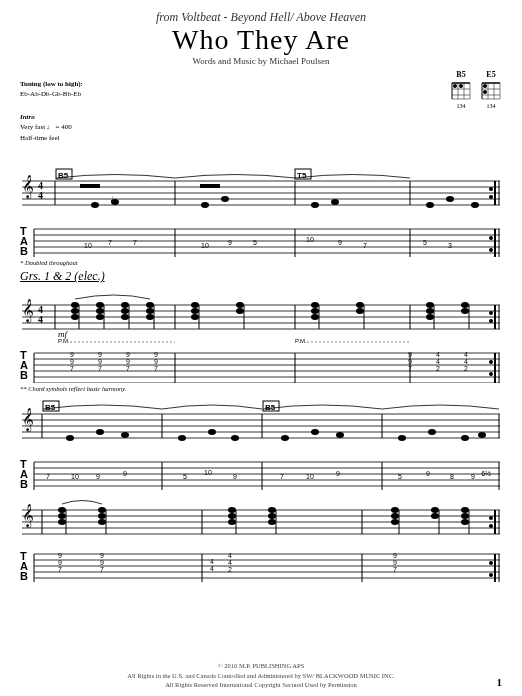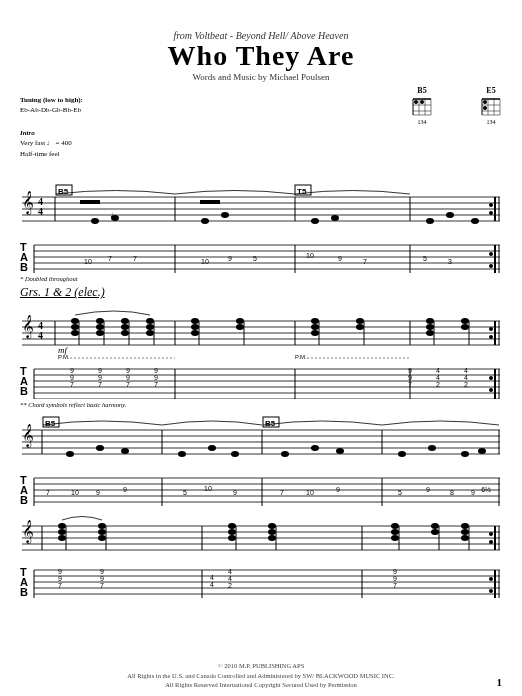--- a/index.html
+++ b/index.html
@@ -19,29 +19,28 @@
       padding: 10px 20px 8px 20px;
       position: relative;
     }
 
     .header {
       text-align: center;
       margin-bottom: 4px;
     }
 
     .source-line {
-      font-size: 10px;
+      font-size: 12px;
       color: #333;
       font-style: italic;
-      margin-top: 20px;
     }
 
     .title {
       font-size: 28px;
-      font-weight: bold;
+      font-weight: normal;
       line-height: 1.1;
       color: #000;
       letter-spacing: 1px;
     }
 
     .composer {
       font-size: 9px;
       color: #333;
     }
 
@@ -98,21 +97,21 @@
           <line x1="14" y1="4" x2="14" y2="20" stroke="#000" stroke-width="0.5"></line>
           <line x1="20" y1="4" x2="20" y2="20" stroke="#000" stroke-width="0.5"></line>
           <line x1="2" y1="10" x2="20" y2="10" stroke="#000" stroke-width="0.5"></line>
           <line x1="2" y1="16" x2="20" y2="16" stroke="#000" stroke-width="0.5"></line>
           <line x1="2" y1="20" x2="20" y2="20" stroke="#000" stroke-width="0.5"></line>
           <circle cx="5" cy="7" r="2" fill="#000"></circle>
           <circle cx="11" cy="7" r="2" fill="#000"></circle>
         </svg>
         <div style="font-size:6px;">134</div>
       </div>
-      <div style="text-align:center; font-size:7px;margin-left:39px;">
+      <div style="text-align:center; font-size:7px;">
         <div style="font-size:8px; font-weight:bold;">E5</div>
         <svg width="22" height="22">
           <line x1="2" y1="4" x2="20" y2="4" stroke="#000" stroke-width="1.5"></line>
           <line x1="2" y1="4" x2="2" y2="20" stroke="#000" stroke-width="1"></line>
           <line x1="8" y1="4" x2="8" y2="20" stroke="#000" stroke-width="0.5"></line>
           <line x1="14" y1="4" x2="14" y2="20" stroke="#000" stroke-width="0.5"></line>
           <line x1="20" y1="4" x2="20" y2="20" stroke="#000" stroke-width="0.5"></line>
           <line x1="2" y1="10" x2="20" y2="10" stroke="#000" stroke-width="0.5"></line>
           <line x1="2" y1="16" x2="20" y2="16" stroke="#000" stroke-width="0.5"></line>
           <line x1="2" y1="20" x2="20" y2="20" stroke="#000" stroke-width="0.5"></line>

